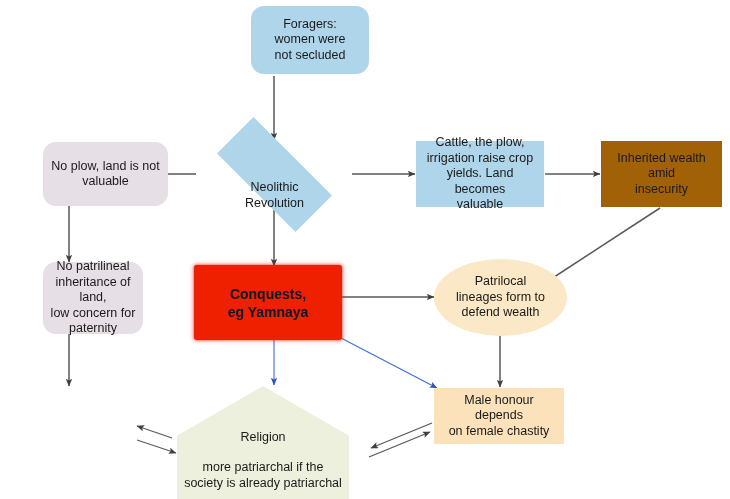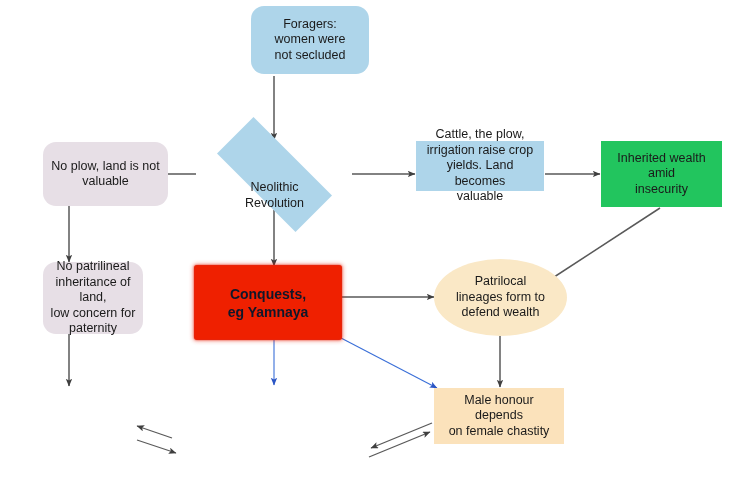--- a/index.html
+++ b/index.html
@@ -174,42 +174,48 @@
   </div>
 
   <div class="node shape-rounded-rect" style="left:7px; top:262px; width:100px; height:72px; background:#e7dfe6;">
     <span class="label">No patrilineal
 inheritance of land,
 low concern for
 paternity</span>
   </div>
 
 
-  <div class="node shape-rect" style="left:416px; top:141px; width:128px; height:50px; background:#aed5ea;">
+  <div class="node shape-rect" style="left:416px; top:141px; width:128px; height:66px; background:#aed5ea;">
     <span class="label">Cattle, the plow,
 irrigation raise crop
 yields. Land becomes
 valuable</span>
   </div>
 
-  <div class="node shape-rect" style="left:601px; top:141px; width:121px; height:66px; background:#22c55e;">
+  <div class="node shape-rect" style="left:601px; top:141px; width:121px; height:66px; background:#a16207;">
     <span class="label">Inherited wealth amid
 insecurity</span>
   </div>
 
   <div class="node shape-glow emph" style="left:195px; top:266px; width:146px; height:73px; background:#ef2000;">
     <span class="label">Conquests,
 eg Yamnaya</span>
   </div>
 
   <div class="node shape-ellipse" style="left:434px; top:259px; width:133px; height:77px; background:#fae8c6;">
     <span class="label">Patrilocal
 lineages form to
 defend wealth</span>
   </div>
 
   <div class="node shape-rect" style="left:434px; top:388px; width:130px; height:56px; background:#fbe2bb;">
     <span class="label">Male honour depends
 on female chastity</span>
   </div>
 
+  <div class="node pent-node shape-pentagon" style="left:177px; top:386px; width:172px; height:113px;">
+    <div class="pentagon-bg"></div>
+    <div class="pent-title">Religion</div>
+    <div class="pent-body">more patriarchal if the
+society is already patriarchal</div>
+  </div>
 
 </div>
 
 </body></html>

